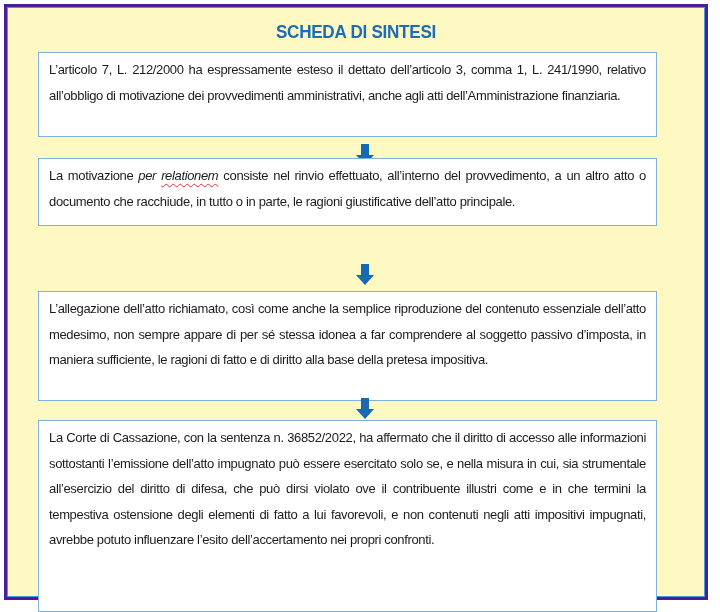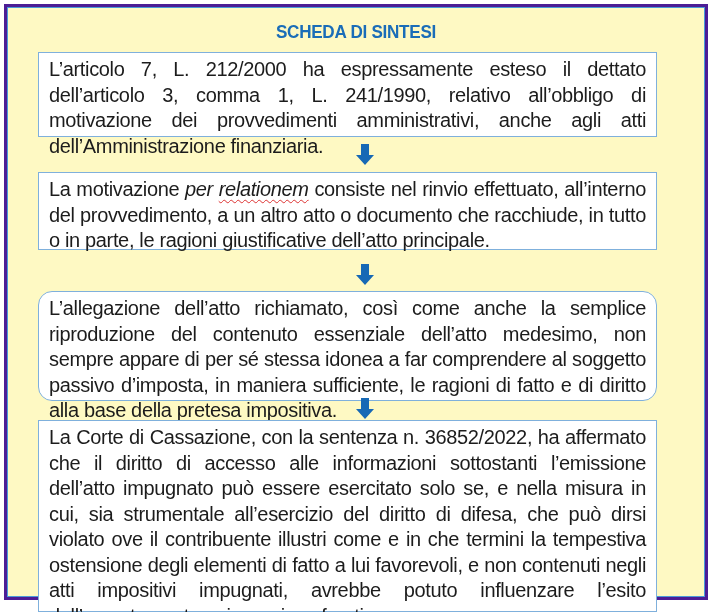--- a/index.html
+++ b/index.html
@@ -13,21 +13,21 @@
     .title {
       position: absolute; left: 0; right: 0; top: 14px;
       text-align: center; color: #1a6db8;
       font-family: "Liberation Sans", sans-serif; font-weight: bold;
       font-size: 19px; letter-spacing: -0.3px; transform: scaleX(0.9);
     }
     .box {
       position: absolute; left: 31px; width: 619px;
       border: 1px solid #7fb0dc; background: #fff;
       padding: 4px 10px 2px 10px; box-sizing: border-box;
-      font-family: "Liberation Sans", sans-serif; font-size: 20px;
+      font-family: "Liberation Sans", sans-serif; font-size: 13px;
       line-height: 25.5px; color: #1c1c1c; text-align: justify;
       letter-spacing: -0.35px;
     }
     .box .txt { display: block; }
     .arrow {
       position: absolute; left: 349px; width: 18px; height: 22px;
     }
     .arrow svg { display: block; }
     .spell { text-decoration: underline wavy #d33; text-underline-offset: 3px; text-decoration-thickness: 1px; }
     em { font-style: italic; }
@@ -41,31 +41,31 @@
   <div class="box" style="top:45px; height:85px;">
     <span class="txt">L’articolo 7, L. 212/2000 ha espressamente esteso il dettato dell’articolo 3, comma 1, L. 241/1990, relativo all’obbligo di motivazione dei provvedimenti amministrativi, anche agli atti dell’Amministrazione finanziaria.</span>
   </div>
 
   <div class="arrow" style="top:137px;">
     <svg width="18" height="22" viewBox="0 0 18 22">
         <path d="M5 0 H13 V11 H18 L9 21 L0 11 H5 Z" fill="#1769b5"></path>
       </svg>
   </div>
 
-  <div class="box" style="top:165px; height:78px;">
+  <div class="box" style="top:151px; height:68px;">
     <span class="txt"><span>La motivazione </span><em>per</em><span> </span><em class="spell">relationem</em><span> consiste nel rinvio effettuato, all’interno del provvedimento, a un altro atto o documento che racchiude, in tutto o in parte, le ragioni giustificative dell’atto principale.</span></span>
   </div>
 
   <div class="arrow" style="top:257px;">
     <svg width="18" height="22" viewBox="0 0 18 22">
         <path d="M5 0 H13 V11 H18 L9 21 L0 11 H5 Z" fill="#1769b5"></path>
       </svg>
   </div>
 
-  <div class="box" style="top:284px; height:110px;border-radius:14px;">
+  <div class="box" style="top:284px; height:110px;">
     <span class="txt">L’allegazione dell’atto richiamato, così come anche la semplice riproduzione del contenuto essenziale dell’atto medesimo, non sempre appare di per sé stessa idonea a far comprendere al soggetto passivo d’imposta, in maniera sufficiente, le ragioni di fatto e di diritto alla base della pretesa impositiva.</span>
   </div>
 
   <div class="arrow" style="top:391px;">
     <svg width="18" height="22" viewBox="0 0 18 22">
         <path d="M5 0 H13 V11 H18 L9 21 L0 11 H5 Z" fill="#1769b5"></path>
       </svg>
   </div>
 
   <div class="box" style="top:413px; height:192px;">

